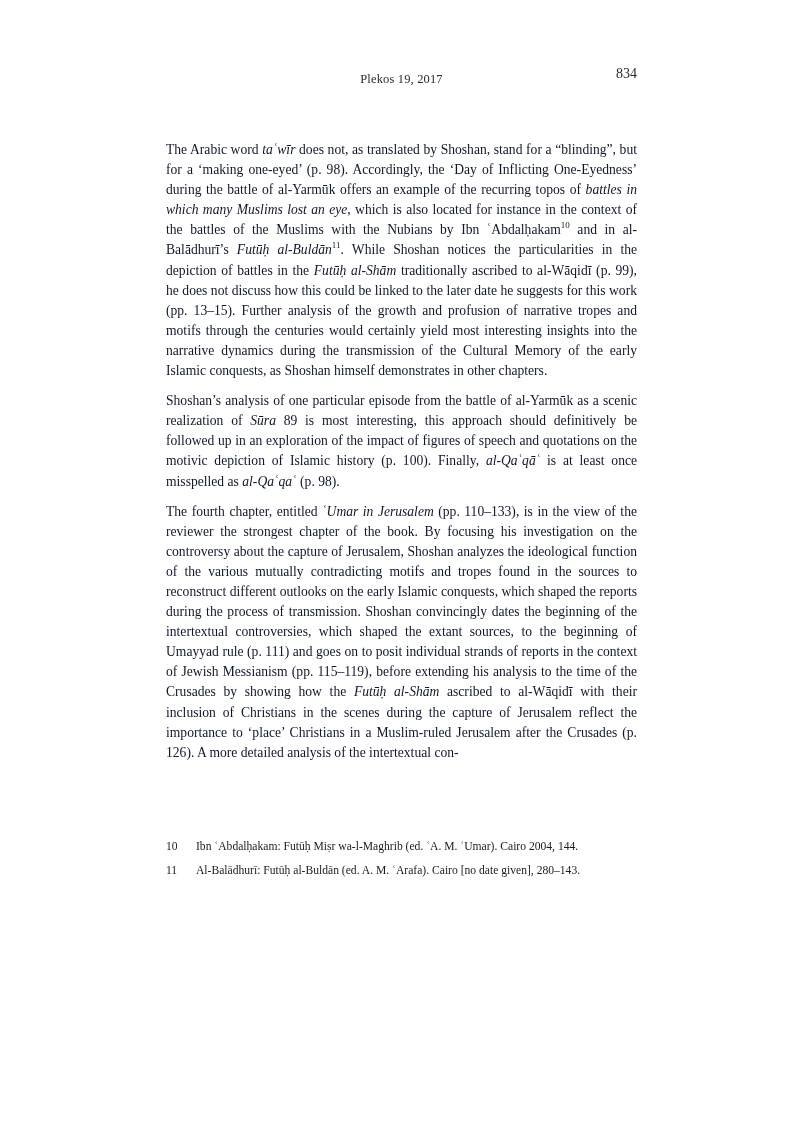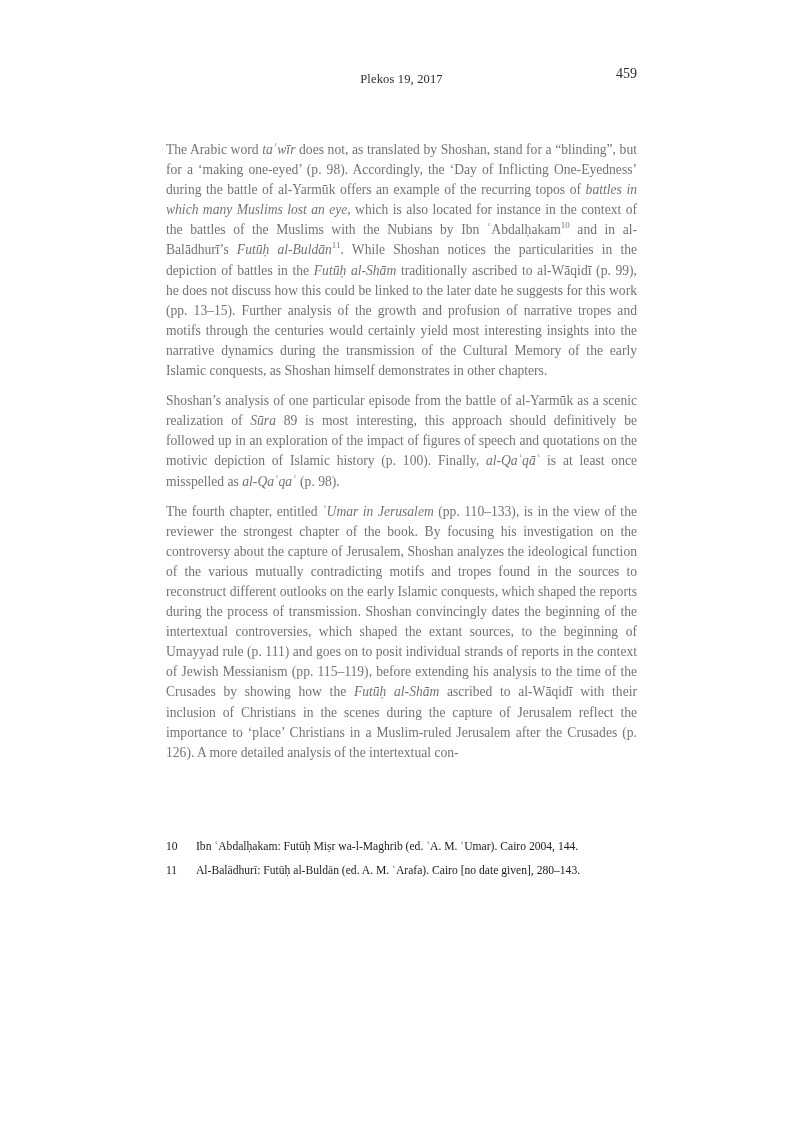--- a/index.html
+++ b/index.html
@@ -58,21 +58,21 @@
     top: 140px;
     width: 471px;
   }
 
   p.para {
     margin: 0 0 10px 0;
     font-size: 13.6px;
     line-height: 20.1px;
     text-align: justify;
     text-justify: inter-word;
-    color: #737373;
+    color: #0f172a;
     hyphens: manual;
   }
   p.para:last-child { margin-bottom: 12px; }
 
   i, em { font-style: italic; }
 
   sup.fnref {
     font-size: 9px;
     vertical-align: super;
     line-height: 0;
@@ -107,21 +107,21 @@
     text-align: left;
   }
 </style>
 </head>
 <body>
 
 <div class="page">
 
   <div class="runhead">
     <div class="runhead-title">Plekos 19, 2017</div>
-    <div class="runhead-pageno">459</div>
+    <div class="runhead-pageno">834</div>
   </div>
 
   <div class="textblock">
     <p class="para"><span>The Arabic word </span><i>taʿwīr</i><span> does not, as translated by Shoshan, stand for a “blinding”, but for a ‘making one-eyed’ (p. 98). Accordingly, the ‘Day of Inflicting One-Eyedness’ during the battle of al-Yarmūk offers an example of the recurring topos of </span><i>battles in which many Muslims lost an eye</i><span>, which is also located for instance in the context of the battles of the Muslims with the Nubians by Ibn ʿAbdalḥakam</span><sup class="fnref">10</sup><span> and in al-Balādhurī’s </span><i>Futūḥ al-Buldān</i><sup class="fnref">11</sup><span>. While Shoshan notices the particularities in the depiction of battles in the </span><i>Futūḥ al-Shām</i><span> traditionally ascribed to al-Wāqidī (p. 99), he does not discuss how this could be linked to the later date he suggests for this work (pp. 13–15). Further analysis of the growth and profusion of narrative tropes and motifs through the centuries would certainly yield most interesting insights into the narrative dynamics during the transmission of the Cultural Memory of the early Islamic conquests, as Shoshan himself demonstrates in other chapters.</span></p>
     <p class="para"><span>Shoshan’s analysis of one particular episode from the battle of al-Yarmūk as a scenic realization of </span><i>Sūra</i><span> 89 is most interesting, this approach should definitively be followed up in an exploration of the impact of figures of speech and quotations on the motivic depiction of Islamic history (p. 100). Finally, </span><i>al-Qaʿqāʿ</i><span> is at least once misspelled as </span><i>al-Qaʿqaʿ</i><span> (p. 98).</span></p>
     <p class="para"><span>The fourth chapter, entitled </span><i>ʿUmar in Jerusalem</i><span> (pp. 110–133), is in the view of the reviewer the strongest chapter of the book. By focusing his investigation on the controversy about the capture of Jerusalem, Shoshan analyzes the ideological function of the various mutually contradicting motifs and tropes found in the sources to reconstruct different outlooks on the early Islamic conquests, which shaped the reports during the process of transmission. Shoshan convincingly dates the beginning of the intertextual controversies, which shaped the extant sources, to the beginning of Umayyad rule (p. 111) and goes on to posit individual strands of reports in the context of Jewish Messianism (pp. 115–119), before extending his analysis to the time of the Crusades by showing how the </span><i>Futūḥ al-Shām</i><span> ascribed to al-Wāqidī with their inclusion of Christians in the scenes during the capture of Jerusalem reflect the importance to ‘place’ Christians in a Muslim-ruled Jerusalem after the Crusades (p. 126). A more detailed analysis of the intertextual con-</span></p>
   </div>
 
   <div class="footnotes">
     <div class="fn-rule"></div>

